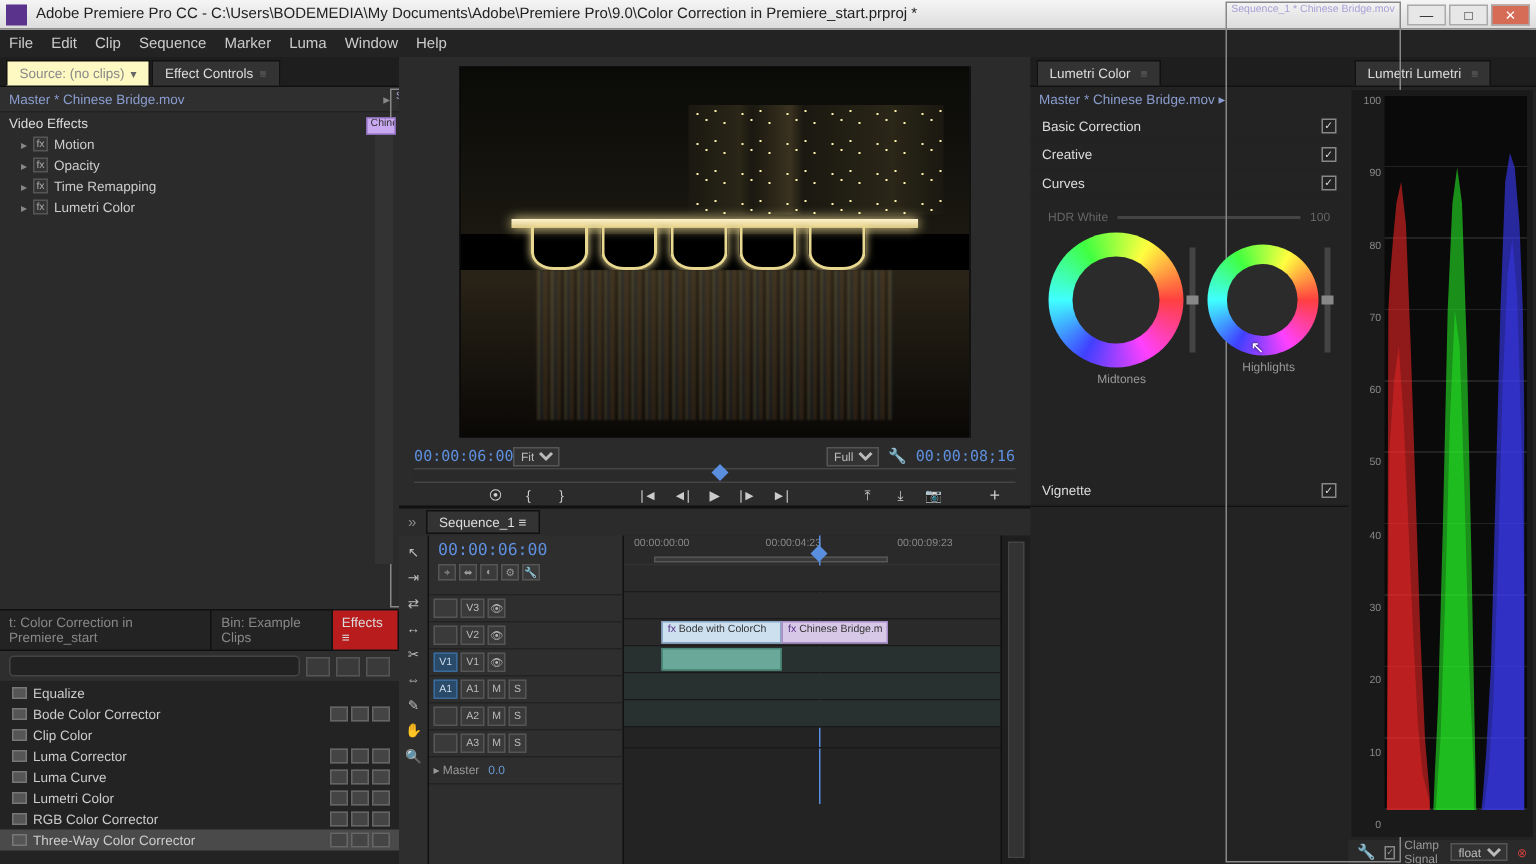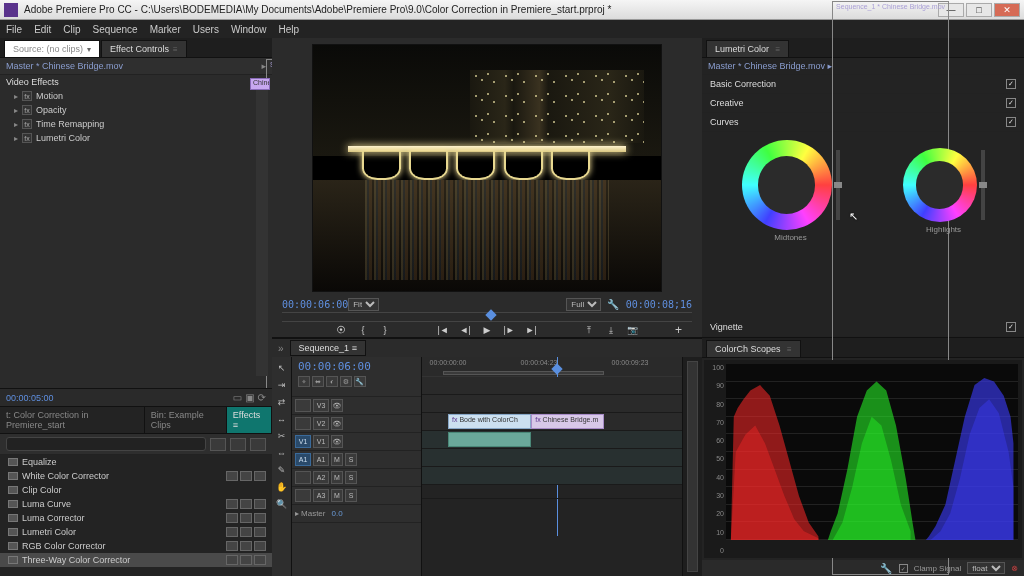--- a/index.html
+++ b/index.html
@@ -8,43 +8,43 @@
 .titlebar .icon { width: 14px; height: 14px; background: #5a338c; margin-right: 6px; }
 .titlebar .title { flex: 1; font-size: 10px; }
 .winbtns { display: flex; gap: 2px; }
 .winbtns span { width: 26px; height: 14px; display: flex; align-items: center; justify-content: center; background: #e7e7e7; border: 1px solid #aaa; font-size: 9px; }
 .winbtns .close { background: #d66b56; color: #fff; }
 .menubar { height: 18px; background: #232323; display: flex; align-items: center; padding: 0 6px; gap: 12px; font-size: 10px; color: #ccc; }
 .menubar span { cursor: default; }
 .workspace { display: flex; height: calc(576px - 38px); }
 .col-left { width: 272px; display: flex; flex-direction: column; }
 .col-mid { width: 430px; display: flex; flex-direction: column; }
-.col-right { flex: 1; display: flex; flex-direction: column; }
+.col-right { flex: 1; display: flex; flex-direction: row; }
 
 .panel-tabs { height: 20px; display: flex; align-items: flex-end; border-bottom: 1px solid #111; background: #1e1e1e; padding-left: 4px; gap: 1px; }
-.panel-tab { padding: 3px 8px; background: #ffffff; border: 1px solid #111; border-bottom: none; font-size: 9px; color: #888; }
+.panel-tab { padding: 3px 8px; background: #fef9c3; border: 1px solid #111; border-bottom: none; font-size: 9px; color: #888; }
 .panel-tab.active { background: #333; color: #ddd; }
 .panel-tab .menu-arrow { font-size: 8px; margin-left: 4px; color: #666; }
 .panel-body { flex: 1; background: #2b2b2b; overflow: hidden; position: relative; }
 
 .ec-header { font-size: 9px; padding: 3px 6px; color: #8a9dcf; border-bottom: 1px solid #222; background: #2f2f2f; display:flex; justify-content:space-between; }
 .ec-header .clip { color: #a99fd6; }
 .ec-timeline-strip { position:absolute; top:20px; right:4px; bottom:30px; width:12px; background:#333; }
 .ec-clip-block { position:absolute; top:0; left:-6px; right:-2px; height:12px; background:#c8a8f0; border:1px solid #8a6bb8; font-size:7px; color:#333; padding:0 2px; overflow:hidden; }
 .ec-row { padding: 2px 6px 2px 14px; font-size: 9px; color: #ccc; display:flex; align-items:center; gap:4px; }
 .ec-row .tw { color:#888; font-size:8px; }
 .fx-icon { width:10px; height:10px; display:inline-flex; align-items:center; justify-content:center; border:1px solid #555; font-size:7px; color:#aaa; background:#333; }
 .ec-section-head { padding:2px 6px; font-size:9px; color:#ddd; }
 .ec-footer { position:absolute; bottom:0; left:0; right:0; height:18px; background:#2a2a2a; display:flex; align-items:center; justify-content:space-between; padding:0 6px; font-size:9px; color:#5f8fdf; border-top:1px solid #111;}
 .ec-footer .ctrl-icons { display:flex; gap:3px; color:#888; font-size:10px; }
 
 .lowerleft { height: 170px; border-top:1px solid #111; display:flex; flex-direction:column; }
 .effects-header { display:flex; border-bottom:1px solid #111; }
 .effects-header .crumb { padding:3px 6px; font-size:9px; color:#888; border-right:1px solid #111; }
-.effects-header .crumb.active { color:#ddd; background:#0f766e; }
+.effects-header .crumb.active { color:#ddd; background:#b91c1c; }
 .effects-search-row { display:flex; align-items:center; padding:3px 6px; gap:4px; background:#2e2e2e; border-bottom:1px solid #222; }
 .effects-search { flex:1; height:14px; background:#222; border:1px solid #444; border-radius:3px; }
 .effects-badge { width:16px; height:13px; background:#3a3a3a; border:1px solid #555; }
 .effects-list { flex:1; overflow:hidden; }
 .effects-item { padding:2px 8px 2px 22px; font-size:9px; color:#ccc; display:flex; align-items:center; gap:4px; position:relative; }
 .effects-item.selected { background:#4a4a4a; }
 .effects-item .bin-icon { position:absolute; left:8px; width:10px; height:8px; background:#555; border:1px solid #777; }
 .effects-item .badges { position:absolute; right:6px; display:flex; gap:2px; }
 .effects-item .badges span { width:12px; height:10px; background:#444; border:1px solid #666; }
 
@@ -152,21 +152,21 @@
     <span class="close">✕</span>
   </div>
 </div>
 
 <div class="menubar">
   <span>File</span>
   <span>Edit</span>
   <span>Clip</span>
   <span>Sequence</span>
   <span>Marker</span>
-  <span>Users</span>
+  <span>Luma</span>
   <span>Window</span>
   <span>Help</span>
 </div>
 
 <div class="workspace">
 
   <div class="col-left">
     <div class="panel-tabs">
       <div class="panel-tab"><span>Source: (no clips)</span><span class="menu-arrow">▾</span></div>
       <div class="panel-tab active"><span>Effect Controls</span><span class="menu-arrow">≡</span></div>
@@ -193,28 +193,20 @@
           <span>Time Remapping</span>
         </div>
       <div class="ec-row">
           <span class="tw">▸</span>
           <span class="fx-icon">fx</span>
           <span>Lumetri Color</span>
         </div>
       <div class="ec-timeline-strip">
         <div class="ec-clip-block">Chines</div>
       </div>
-      <div class="ec-footer">
-        <span>00:00:05:00</span>
-        <span class="ctrl-icons">
-          <span>▭</span>
-          <span>▣</span>
-          <span>⟳</span>
-        </span>
-      </div>
     </div>
 
     <div class="lowerleft">
       <div class="effects-header">
         <div class="crumb">t: Color Correction in Premiere_start</div>
         <div class="crumb">Bin: Example Clips</div>
         <div class="crumb active"><span>Effects</span> <span class="menu-arrow">≡</span></div>
       </div>
       <div class="effects-search-row">
         <div class="effects-search"></div>
@@ -222,43 +214,43 @@
         <div class="effects-badge"></div>
         <div class="effects-badge"></div>
       </div>
       <div class="effects-list" id="fx-list">
           <div class="effects-item">
             <span class="bin-icon"></span>
             <span>Equalize</span>
           </div>
           <div class="effects-item">
             <span class="bin-icon"></span>
-            <span>White Color Corrector</span>
+            <span>Bode Color Corrector</span>
             <span class="badges">
               <span></span>
               <span></span>
               <span></span>
             </span>
           </div>
           <div class="effects-item">
             <span class="bin-icon"></span>
             <span>Clip Color</span>
           </div>
           <div class="effects-item">
             <span class="bin-icon"></span>
+            <span>Luma Corrector</span>
+            <span class="badges">
+              <span></span>
+              <span></span>
+              <span></span>
+            </span>
+          </div>
+          <div class="effects-item">
+            <span class="bin-icon"></span>
             <span>Luma Curve</span>
-            <span class="badges">
-              <span></span>
-              <span></span>
-              <span></span>
-            </span>
-          </div>
-          <div class="effects-item">
-            <span class="bin-icon"></span>
-            <span>Luma Corrector</span>
             <span class="badges">
               <span></span>
               <span></span>
               <span></span>
             </span>
           </div>
           <div class="effects-item">
             <span class="bin-icon"></span>
             <span>Lumetri Color</span>
             <span class="badges">
@@ -453,20 +445,25 @@
         </div>
       <div class="lc-section">
           <span>Creative</span>
           <span class="chk">✓</span>
         </div>
       <div class="lc-section">
           <span>Curves</span>
           <span class="chk">✓</span>
         </div>
       <div class="lc-wheels">
+        <div class="lc-hdr-slider">
+          <span>HDR White</span>
+          <div class="track"></div>
+          <span>100</span>
+        </div>
         <div class="wheels-row" style="position:relative;">
           <div class="wheel-group">
             <div class="wheel-wrap">
               <div class="wheel ring" style="width:90px;height:90px;">
                   <div class="dot"></div>
                 </div>
               <div class="vslider">
                   <div class="thumb"></div>
                 </div>
             </div>
@@ -487,21 +484,21 @@
         </div>
       </div>
       <div class="lc-section">
           <span>Vignette</span>
           <span class="chk">✓</span>
         </div>
     </div>
 
     <div class="lumetri-scopes">
       <div class="panel-tabs">
-        <div class="panel-tab active"><span>ColorCh Scopes</span> <span class="menu-arrow">≡</span></div>
+        <div class="panel-tab active"><span>Lumetri Lumetri</span> <span class="menu-arrow">≡</span></div>
       </div>
       <div class="scope-body">
         <div class="scope-axis" id="scope-axis">
             <span>100</span>
             <span>90</span>
             <span>80</span>
             <span>70</span>
             <span>60</span>
             <span>50</span>
             <span>40</span>

